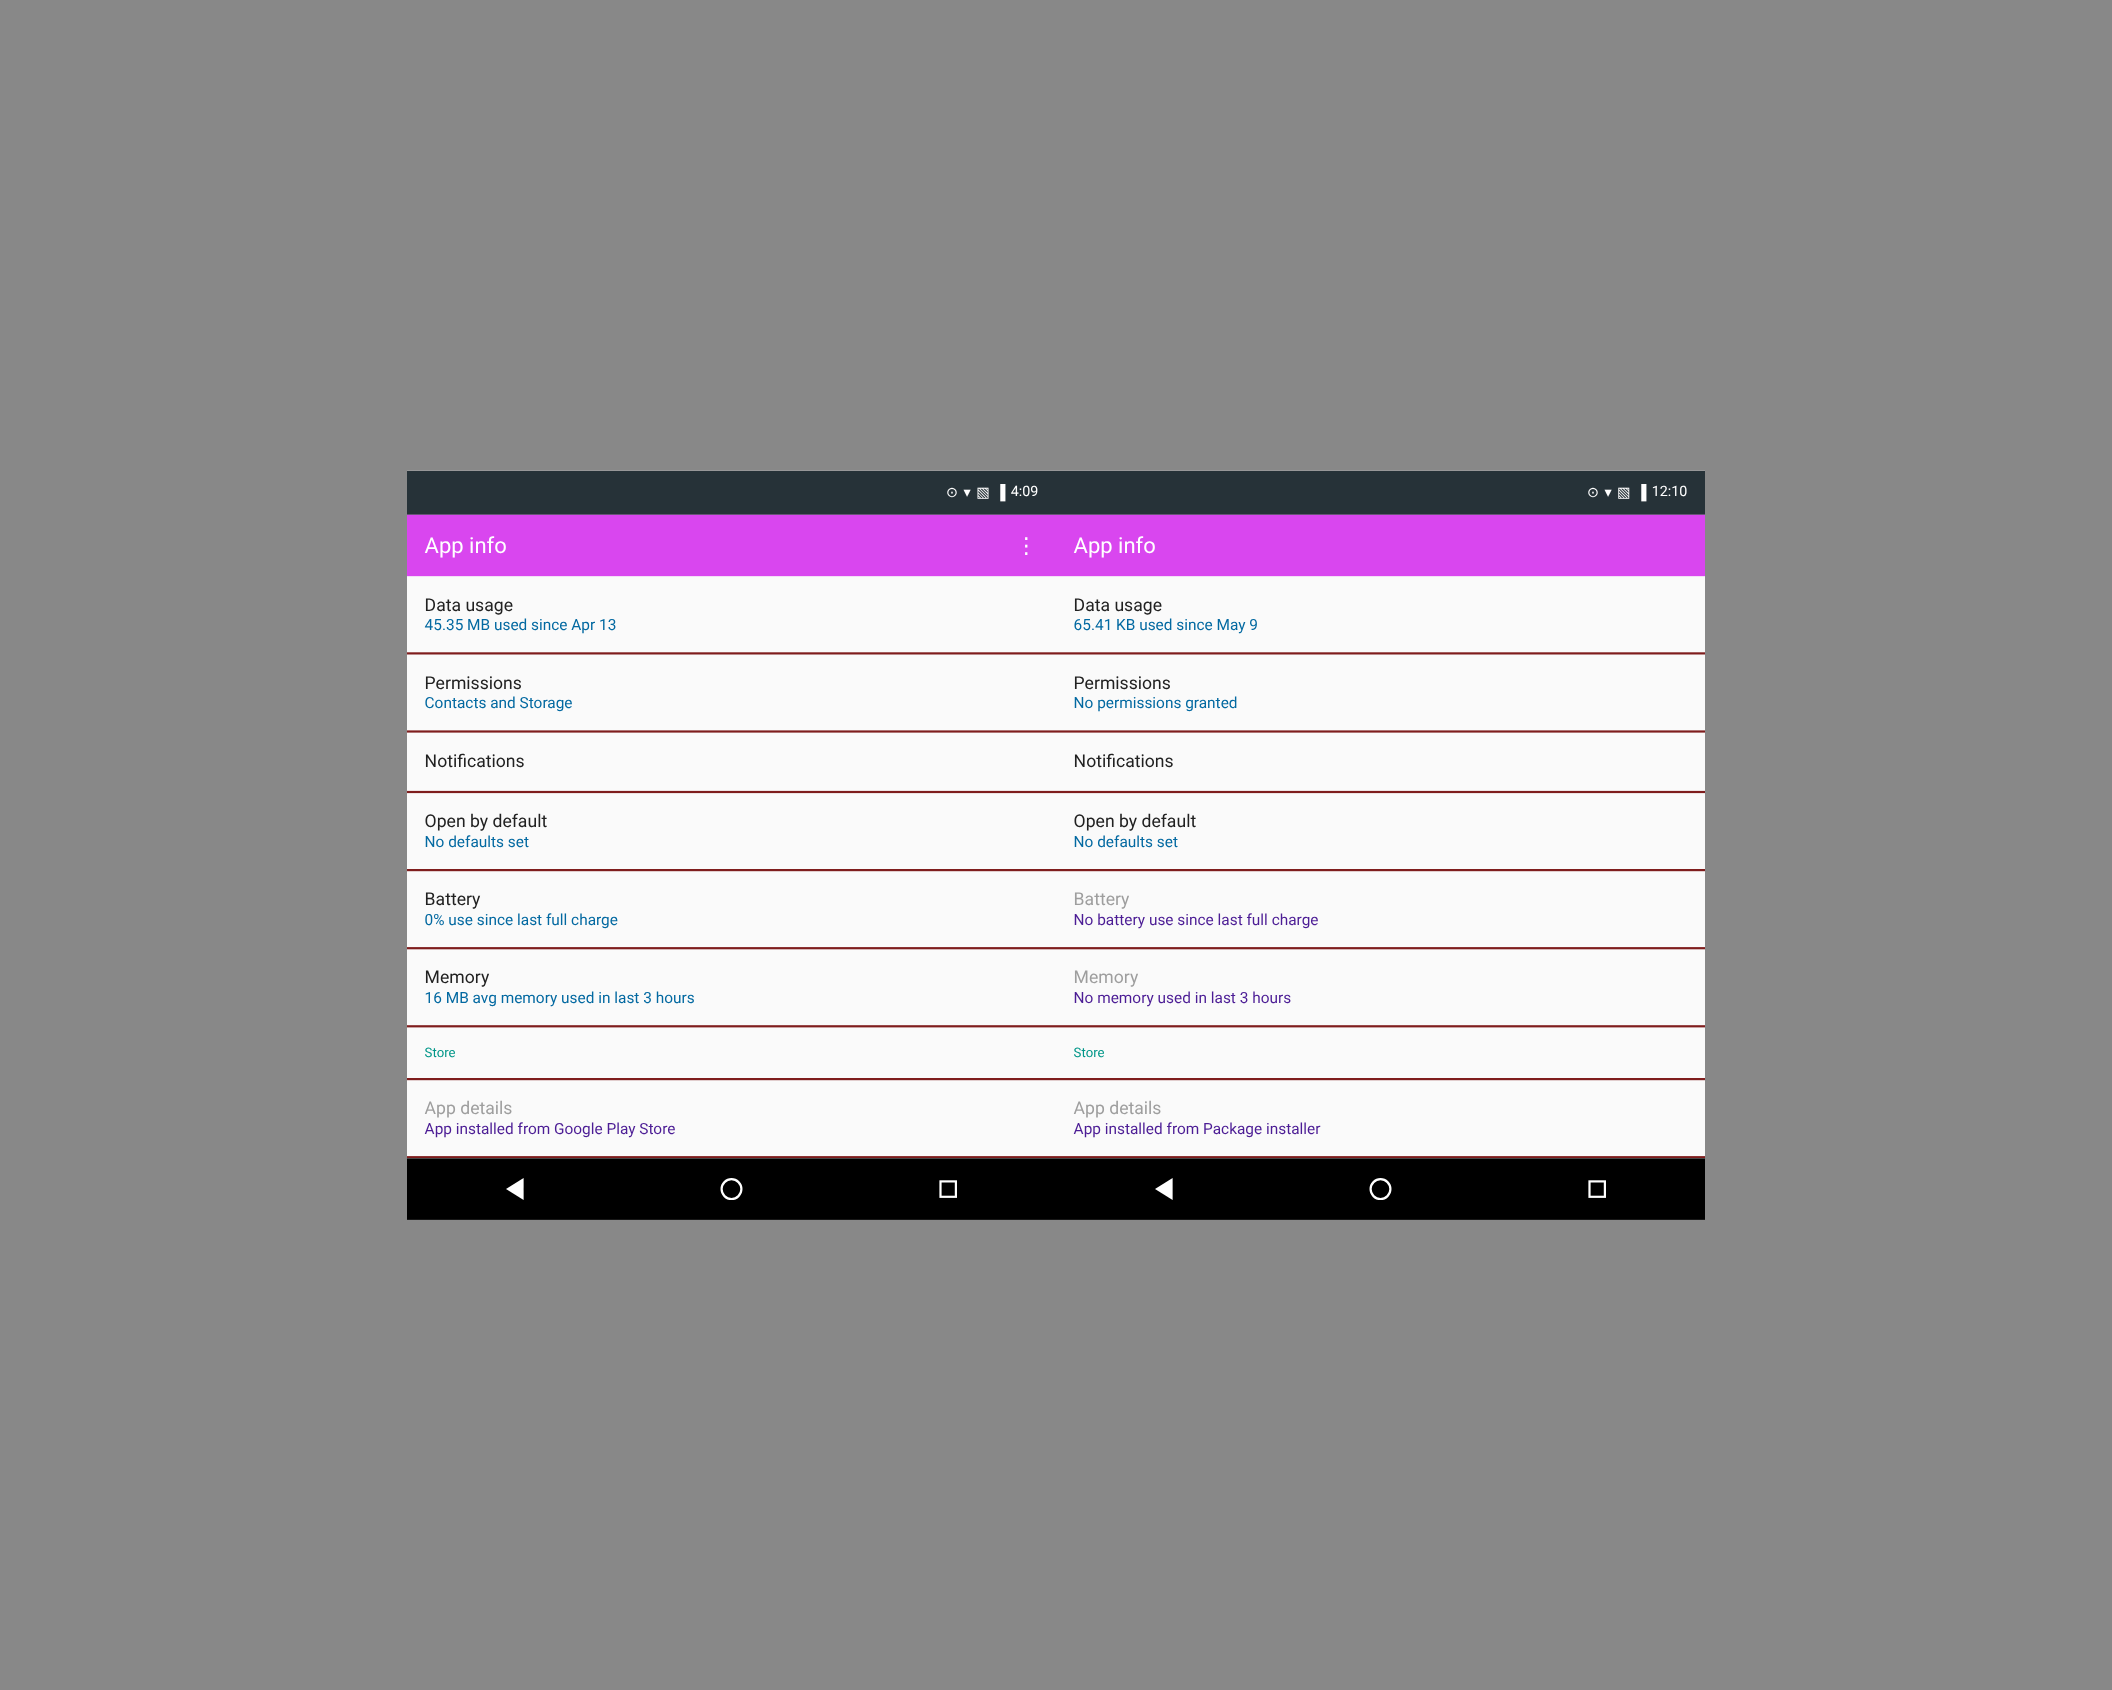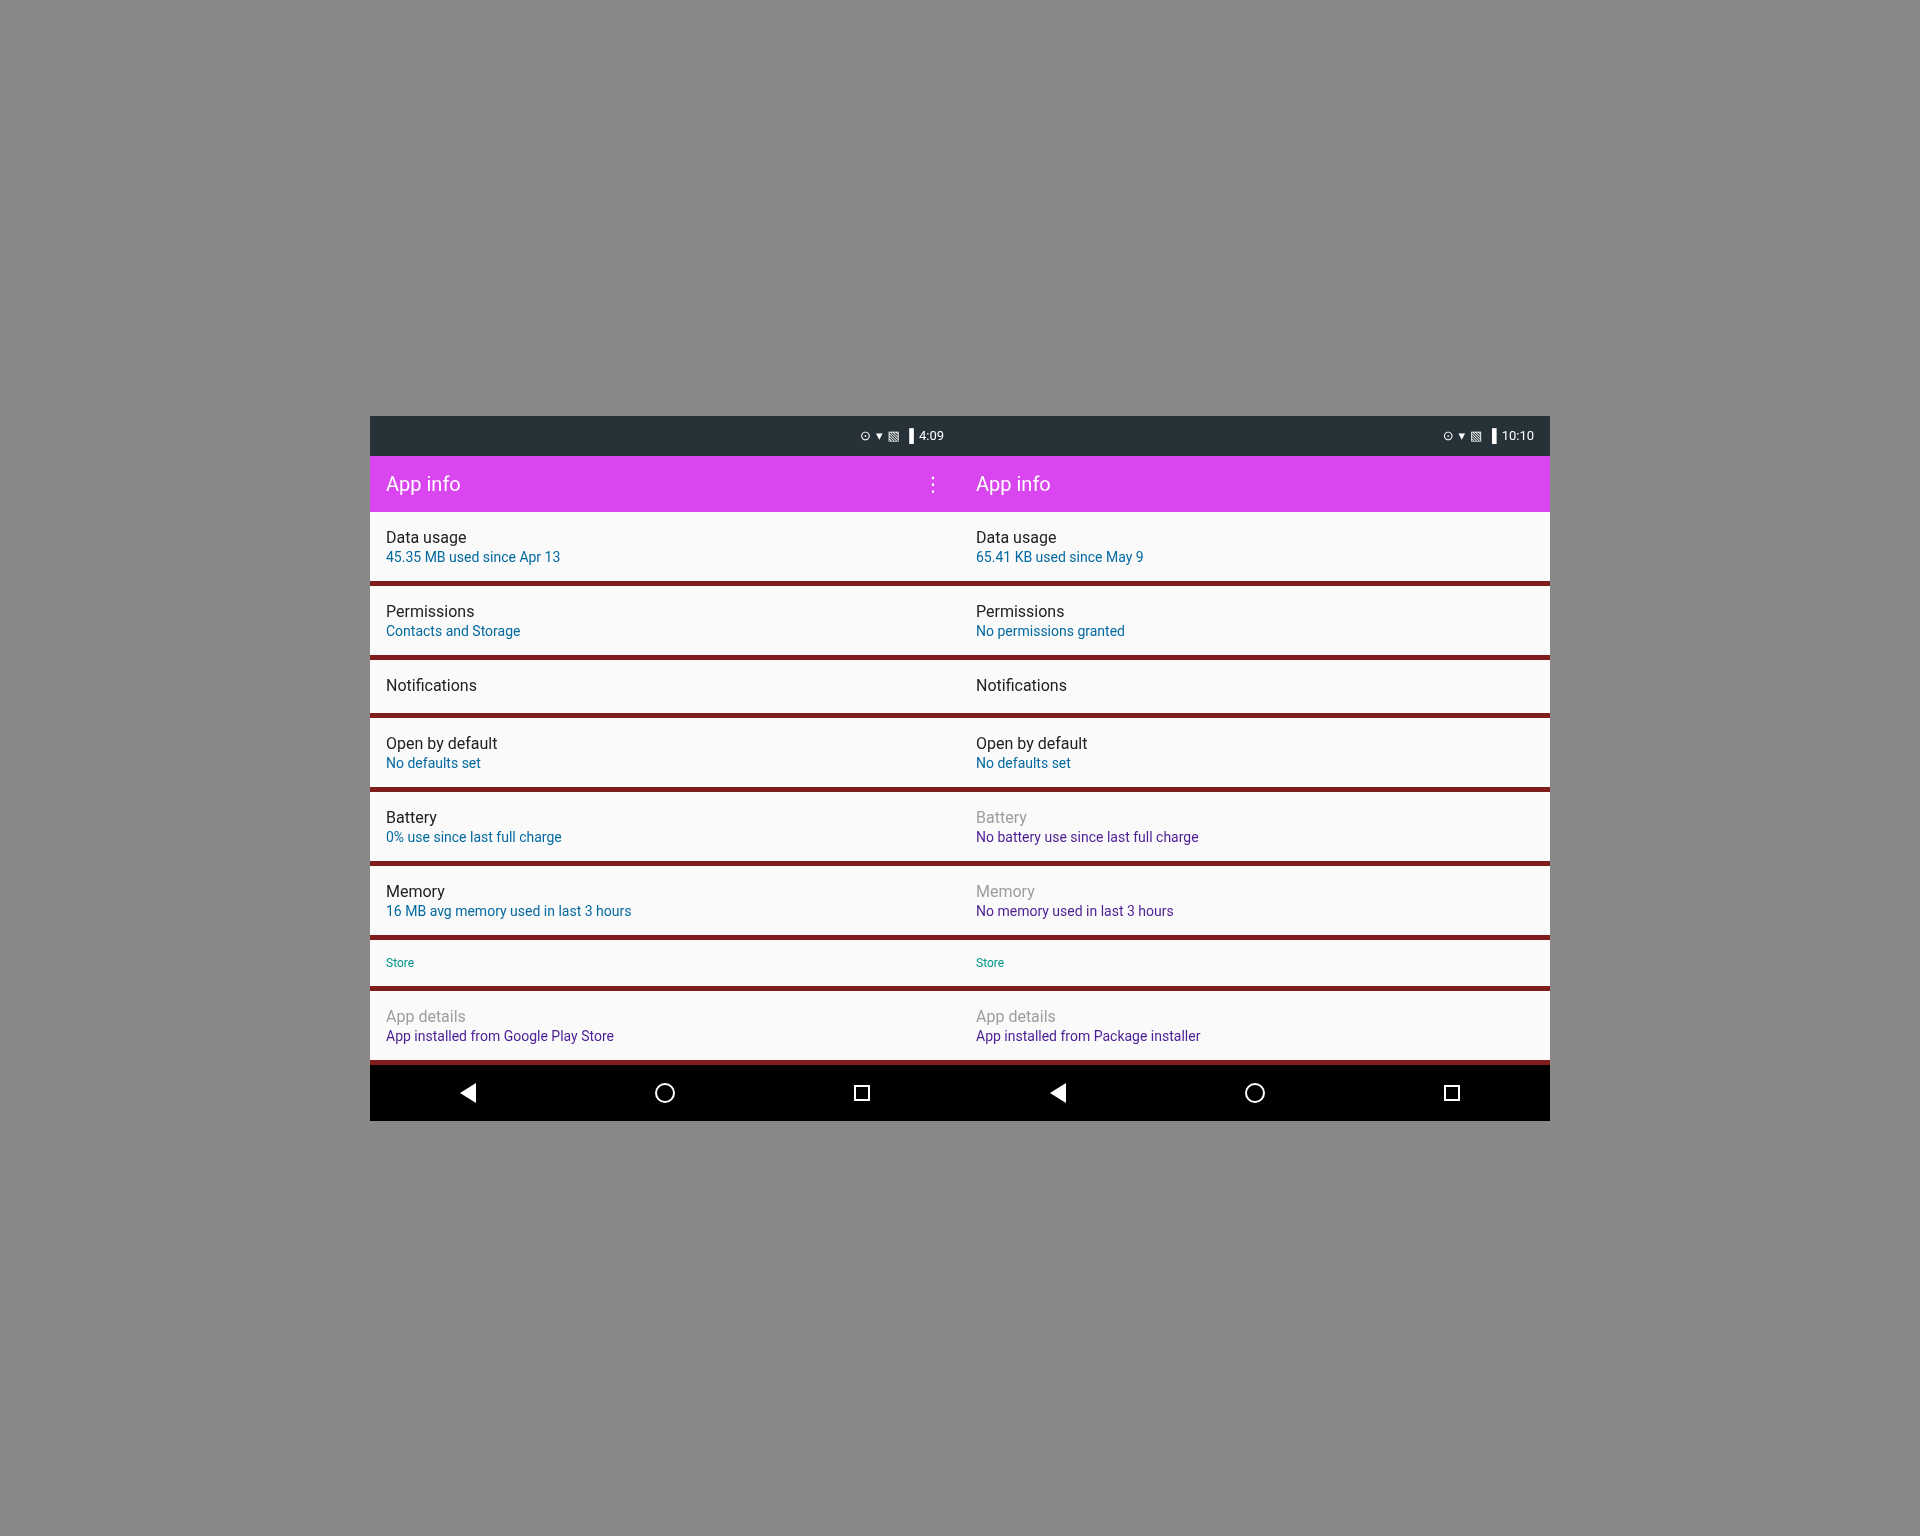--- a/index.html
+++ b/index.html
@@ -59,21 +59,21 @@
       cursor: pointer;
       letter-spacing: 1px;
     }
     .content {
       flex: 1;
       background: #fafafa;
       overflow: hidden;
     }
     .list-item {
       padding: 16px 16px;
-      border-bottom: 5px solid #7f1d1d;
+      border-bottom: 2px solid #7f1d1d;
       cursor: pointer;
     }
     .item-title {
       font-size: 16px;
       color: #212121;
       font-weight: 400;
       margin-bottom: 2px;
     }
     .item-title.disabled {
       color: #9e9e9e;
@@ -177,21 +177,21 @@
     </div>
   </div>
 
   <div class="phone">
     <div class="status-bar">
       <span class="status-icons">
         <span style="font-size:13px">⊙</span>
         <span style="font-size:13px">▾</span>
         <span style="font-size:13px">▧</span>
         <span style="font-size:13px">▐</span>
-        <span>10:10</span>
+        <span>12:10</span>
       </span>
     </div>
     <div class="app-bar">
       <span class="app-bar-title">App info</span>
     </div>
     <div class="content">
       <div class="list-item">
         <div class="item-title">Data usage</div>
         <div class="item-subtitle">65.41 KB used since May 9</div>
       </div>

